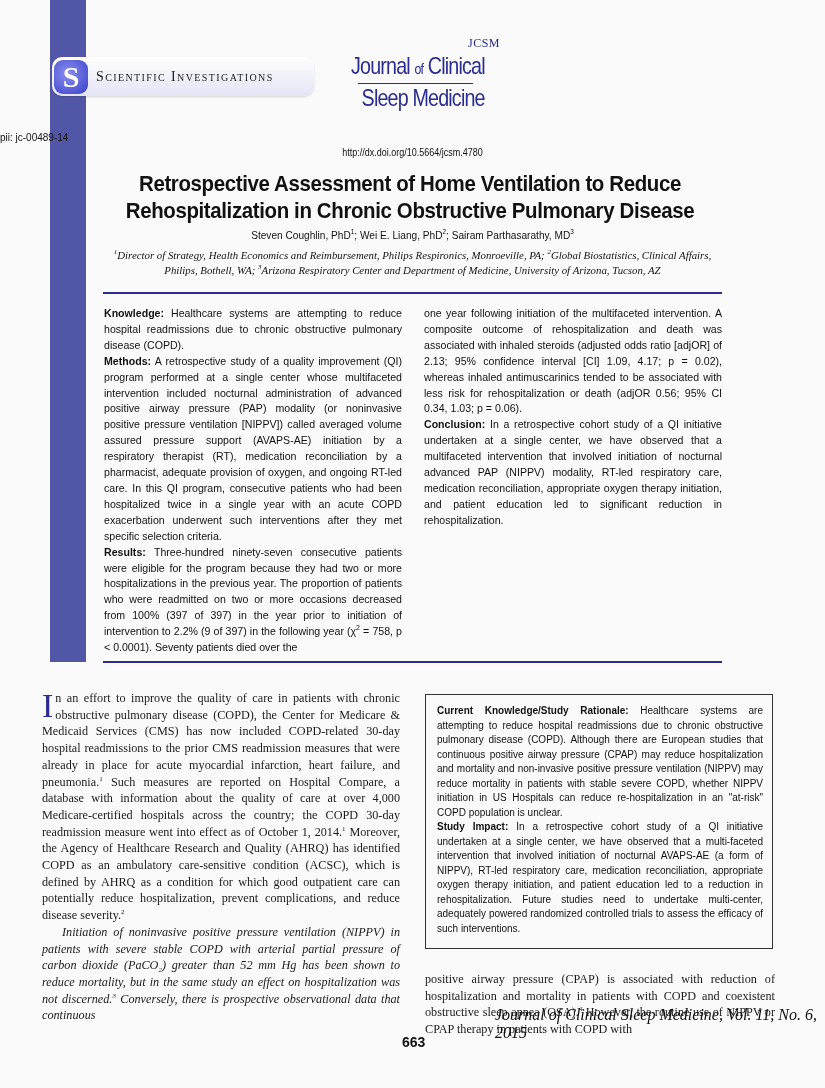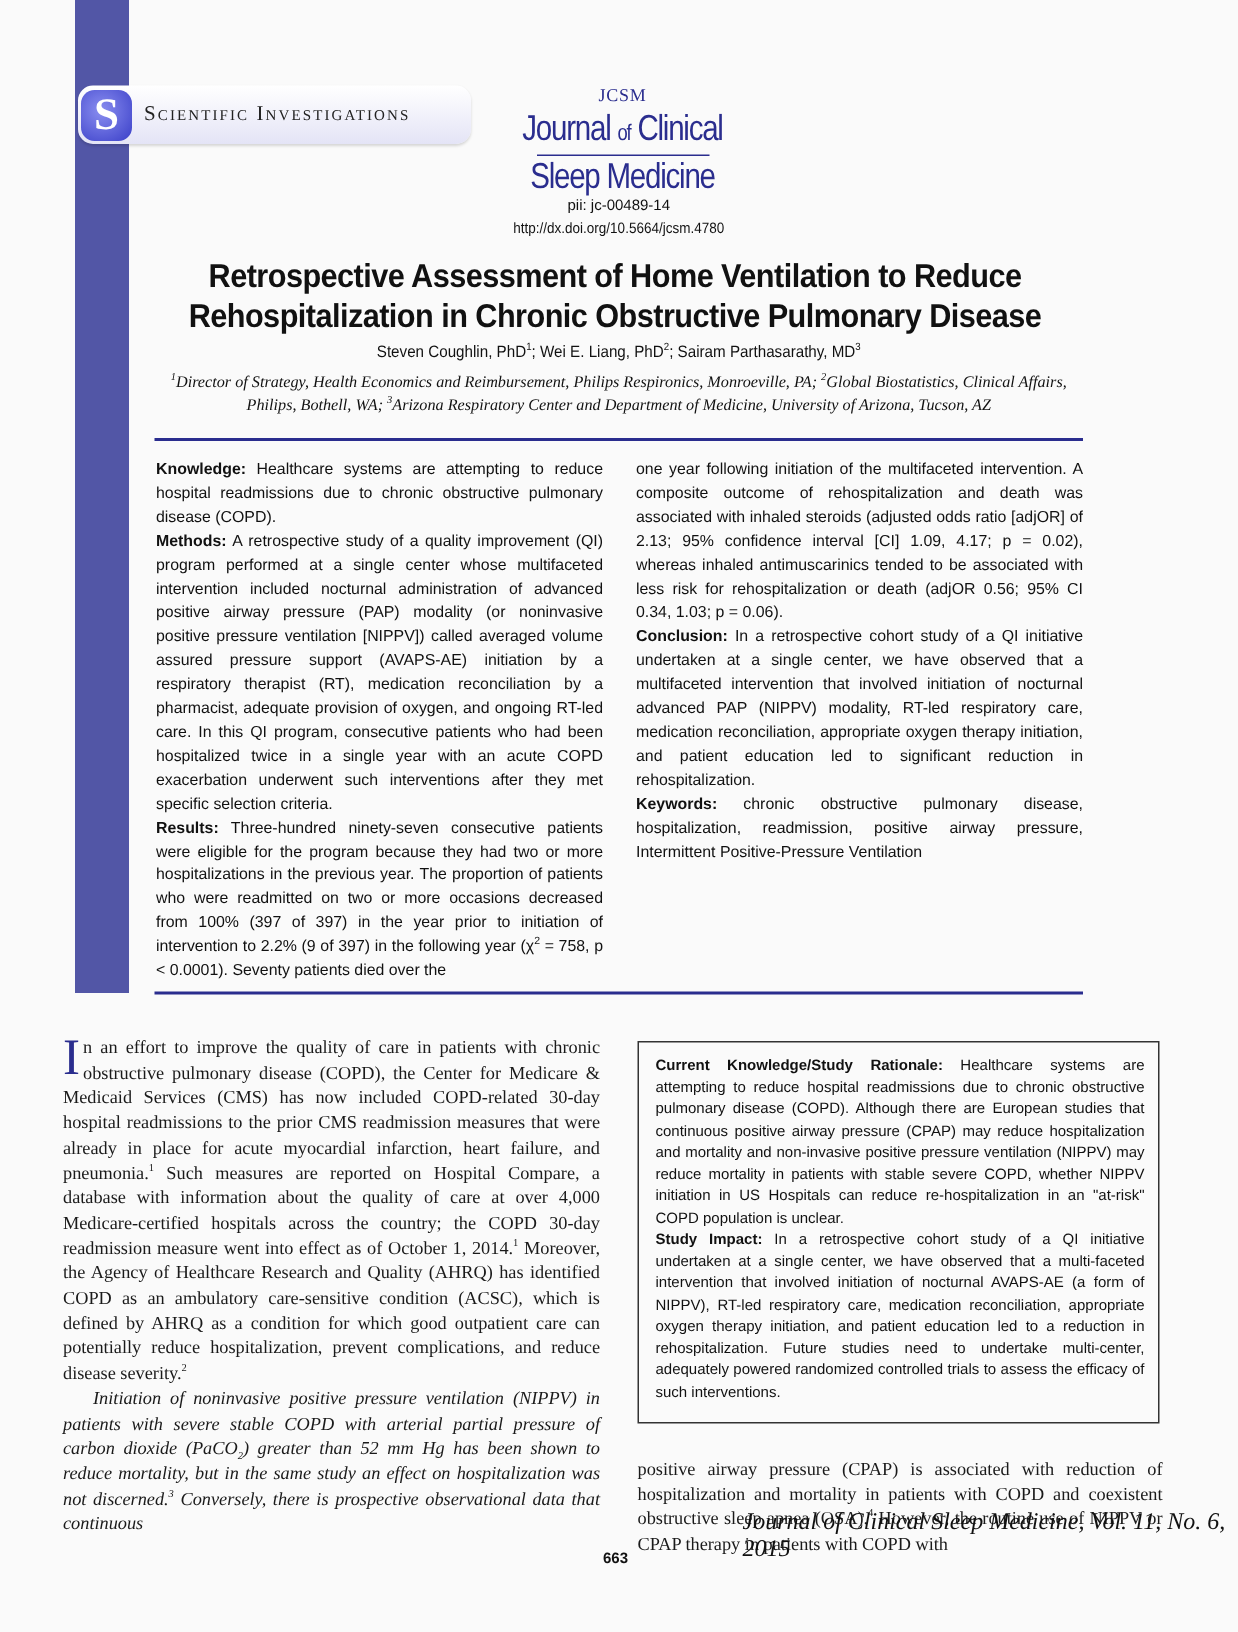--- a/index.html
+++ b/index.html
@@ -1,47 +1,47 @@
 <!DOCTYPE html>
 <html><head>
 <meta charset="utf-8">
 <style>
   html, body { margin:0; padding:0; }
   body { width:825px; height:1088px; background:#fafafa; position:relative; overflow:hidden; font-family:"Liberation Sans", sans-serif; color:#111; }
   .sidebar-bar { position:absolute; left:50px; top:0; width:36px; height:662px; background:#5256a6; }
   .section-banner { position:absolute; left:52px; top:57px; width:262px; height:39px; border-radius:10px; background:linear-gradient(#ffffff, #e4e4f6); box-shadow:0 1px 2px rgba(0,0,0,0.15); display:flex; align-items:center; }
   .s-logo { width:34px; height:34px; margin-left:2px; border-radius:9px; background:radial-gradient(circle at 40% 40%, #8a8ef0, #3a3fc8); color:#fff; font-family:"Liberation Serif", serif; font-size:30px; font-weight:bold; display:flex; align-items:center; justify-content:center; line-height:1; }
   .banner-text { margin-left:8px; font-family:"Liberation Serif", serif; font-size:14px; letter-spacing:1.4px; font-variant:small-caps; color:#222; }
-  .journal-logo { position:absolute; left:330px; top:56px; width:170px; text-align:center; color:#2a2d8e; font-family:"Liberation Sans", sans-serif; }
+  .journal-logo { position:absolute; left:330px; top:36px; width:170px; text-align:right; color:#2a2d8e; font-family:"Liberation Sans", sans-serif; }
   .jcsm { font-size:12px; letter-spacing:0.5px; font-family:"Liberation Serif", serif; }
   .j-line1 { font-size:24px; letter-spacing:-1px; line-height:27px; margin-top:1px; font-family:"Liberation Sans Narrow", "Liberation Sans", sans-serif; transform:scaleX(0.82); }
   .j-line1 .of { font-size:15px; }
   .j-rule { width:115px; height:1px; background:#2a2d8e; margin:1px auto 0; }
   .j-line2 { font-size:24px; letter-spacing:-1px; line-height:27px; transform:scaleX(0.82); }
-  .pii { position:absolute; left:0; width:825px; top:132px; text-align:center; font-size:10px; color:#111; }
+  .pii { position:absolute; left:0; width:825px; top:132px; text-align:left; font-size:10px; color:#111; }
   .doi { position:absolute; left:0; width:825px; top:147px; text-align:center; font-size:10px; color:#111; transform:scaleX(0.9); }
   .title { position:absolute; left:60px; width:700px; top:170px; text-align:center; font-size:22px; font-weight:bold; line-height:27px; letter-spacing:-0.4px; transform:scaleX(0.93); }
   .authors { position:absolute; left:0; width:825px; top:229px; text-align:center; font-size:11px; transform:scaleX(0.92); }
   .affil { position:absolute; left:100px; width:625px; top:248px; text-align:center; font-family:"Liberation Serif", serif; font-style:italic; font-size:10.8px; line-height:15px; }
   .hrule { position:absolute; left:103px; width:619px; height:2px; background:#2a2d8e; }
   .abstract-col { position:absolute; top:306px; width:298px; font-size:10.6px; line-height:15.9px; text-align:justify; }
   .abstract-col p { margin:0; }
   .abstract-col b { font-weight:bold; }
   .col-left { left:104px; }
   .col-right { left:424px; }
   .body-col { position:absolute; font-family:"Liberation Serif", serif; font-size:12.2px; line-height:16.7px; text-align:justify; color:#1a1a1a; }
   .body-col p { margin:0; }
   .body-left { left:42px; top:690px; width:358px; }
   .body-right { left:425px; top:971px; width:350px; }
   .dropcap { float:left; font-size:34px; line-height:28px; color:#2a2d8e; margin:2px 2px 0 0; font-family:"Liberation Serif", serif; }
   .indent { text-indent:20px;font-style:italic; }
   .brief { position:absolute; left:425px; top:694px; width:348px; height:255px; border:1px solid #333; box-sizing:border-box; padding:9px 9px 6px 11px; font-size:10px; line-height:14.5px; text-align:justify; }
   .brief h3 { margin:0 0 0 0; font-size:11px; font-weight:bold; }
   .brief p { margin:0; }
-  .footer-page { position:absolute; left:402px; top:1034px; font-size:10px; font-weight:bold; }
+  .footer-page { position:absolute; left:402px; top:1034px; font-size:14px; font-weight:bold; }
   .footer-journal { position:absolute; left:495px; top:1006px; font-family:"Liberation Serif", serif; font-style:italic; font-size:16px; }
   sup { font-size:7px; line-height:0; }
   sub { font-size:7px; line-height:0; }
 </style>
 </head>
 <body>
 
 <div class="sidebar-bar"></div>
 
 <div class="section-banner">
@@ -78,21 +78,20 @@
 
 <div class="abstract-col col-left">
   <p><b>Knowledge:</b><span> Healthcare systems are attempting to reduce hospital readmissions due to chronic obstructive pulmonary disease (COPD).</span></p>
   <p><b>Methods:</b><span> A retrospective study of a quality improvement (QI) program performed at a single center whose multifaceted intervention included nocturnal administration of advanced positive airway pressure (PAP) modality (or noninvasive positive pressure ventilation [NIPPV]) called averaged volume assured pressure support (AVAPS-AE) initiation by a respiratory therapist (RT), medication reconciliation by a pharmacist, adequate provision of oxygen, and ongoing RT-led care. In this QI program, consecutive patients who had been hospitalized twice in a single year with an acute COPD exacerbation underwent such interventions after they met specific selection criteria.</span></p>
   <p><b>Results:</b><span> Three-hundred ninety-seven consecutive patients were eligible for the program because they had two or more hospitalizations in the previous year. The proportion of patients who were readmitted on two or more occasions decreased from 100% (397 of 397) in the year prior to initiation of intervention to 2.2% (9 of 397) in the following year (χ</span><sup>2</sup><span id="res-b-left"> = 758, p &lt; 0.0001). Seventy patients died over the</span></p>
 </div>
 
 <div class="abstract-col col-right">
   <p><span id="res-b-right">one year following initiation of the multifaceted intervention. A composite outcome of rehospitalization and death was associated with inhaled steroids (adjusted odds ratio [adjOR] of 2.13; 95% confidence interval [CI] 1.09, 4.17; p = 0.02), whereas inhaled antimuscarinics tended to be associated with less risk for rehospitalization or death (adjOR 0.56; 95% CI 0.34, 1.03; p = 0.06).</span></p>
   <p><b>Conclusion:</b><span> In a retrospective cohort study of a QI initiative undertaken at a single center, we have observed that a multifaceted intervention that involved initiation of nocturnal advanced PAP (NIPPV) modality, RT-led respiratory care, medication reconciliation, appropriate oxygen therapy initiation, and patient education led to significant reduction in rehospitalization.</span></p>
-  <p style="text-align:justify;"><b>Keywords:</b><span> chronic obstructive pulmonary disease, hospitalization, readmission, positive airway pressure, Intermittent Positive-Pressure Ventilation</span></p>
 </div>
 
 <div class="hrule" style="top:661px;"></div>
 
 <div class="body-col body-left">
   <p><span class="dropcap">I</span><span>n an effort to improve the quality of care in patients with chronic obstructive pulmonary disease (COPD), the Center for Medicare &amp; Medicaid Services (CMS) has now included COPD-related 30-day hospital readmissions to the prior CMS readmission measures that were already in place for acute myocardial infarction, heart failure, and pneumonia.</span><sup>1</sup><span> Such measures are reported on Hospital Compare, a database with information about the quality of care at over 4,000 Medicare-certified hospitals across the country; the COPD 30-day readmission measure went into effect as of October 1, 2014.</span><sup>1</sup><span> Moreover, the Agency of Healthcare Research and Quality (AHRQ) has identified COPD as an ambulatory care-sensitive condition (ACSC), which is defined by AHRQ as a condition for which good outpatient care can potentially reduce hospitalization, prevent complications, and reduce disease severity.</span><sup>2</sup></p>
   <p class="indent"><span>Initiation of noninvasive positive pressure ventilation (NIPPV) in patients with severe stable COPD with arterial partial pressure of carbon dioxide (PaCO</span><sub>2</sub><span>) greater than 52 mm Hg has been shown to reduce mortality, but in the same study an effect on hospitalization was not discerned.</span><sup>3</sup><span> Conversely, there is prospective observational data that continuous</span></p>
 </div>
 
 <div class="brief">

